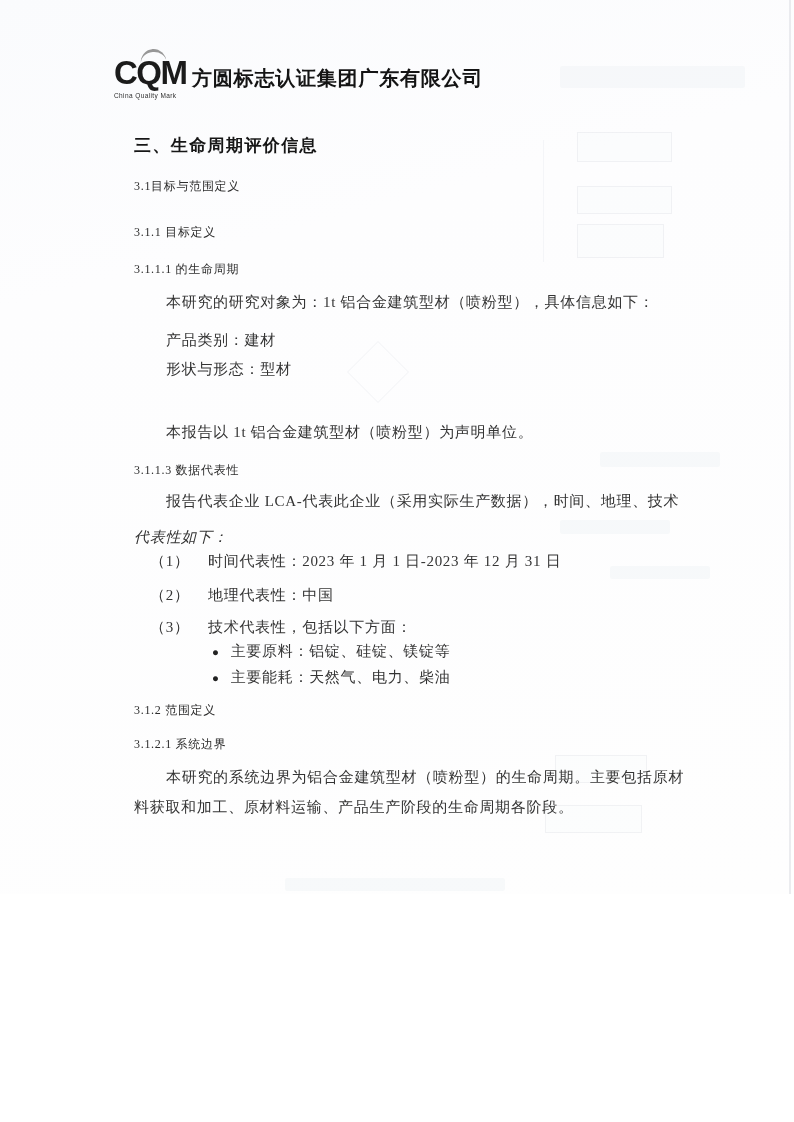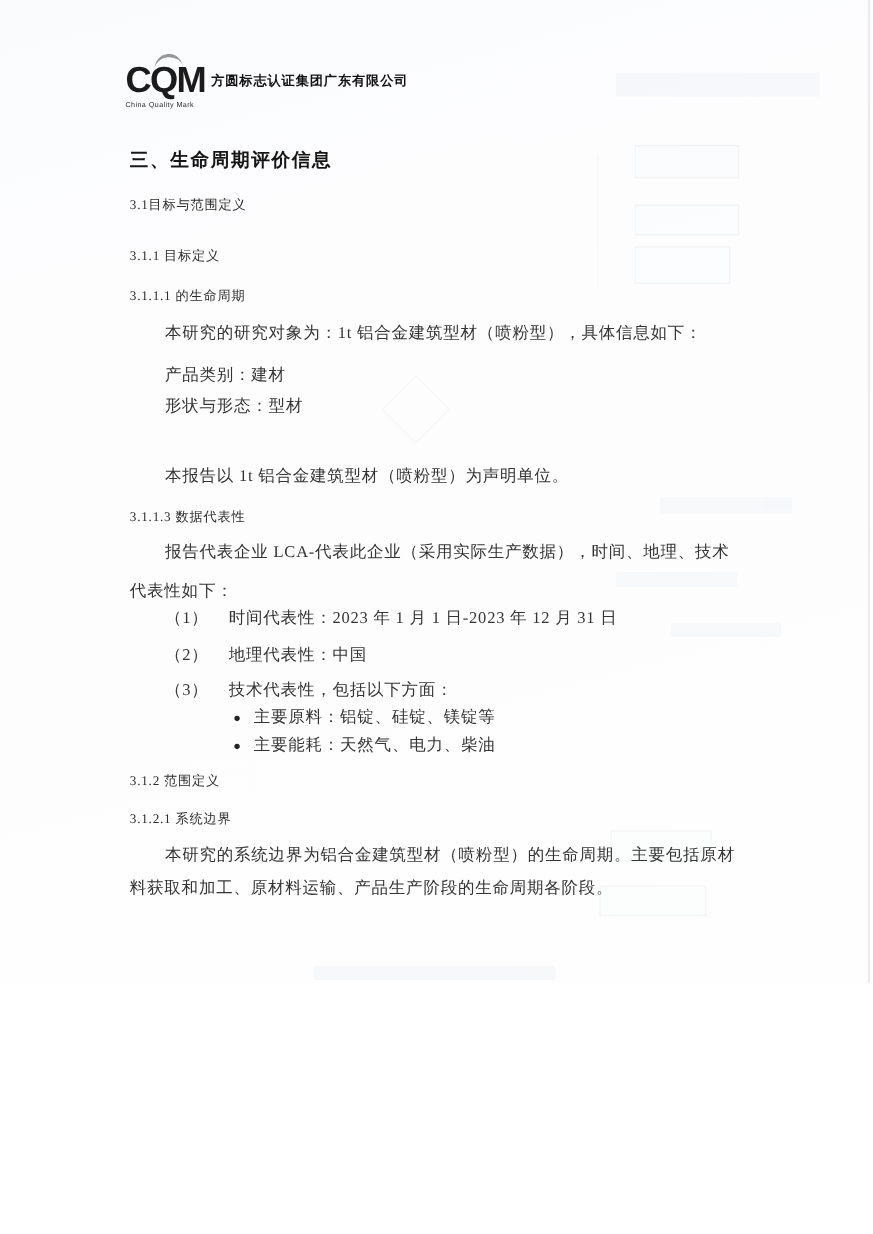--- a/index.html
+++ b/index.html
@@ -18,24 +18,24 @@
   .header { position:absolute; left:114px; top:56px; display:flex; align-items:flex-start; }
   .logo { position:relative; width:78px; }
   .logo-acronym { font-family:"Liberation Sans", sans-serif; font-weight:bold;
     font-size:33px; letter-spacing:-1.5px; color:#1b1b1b; line-height:1; }
   .logo-arc { position:absolute; top:-7px; left:26px; width:26px; height:11px;
     border-top:3.5px solid #979797; border-radius:50% 50% 0 0 / 100% 100% 0 0;
     transform:rotate(-5deg); }
   .logo-tagline { font-family:"Liberation Sans", sans-serif; font-size:6.5px;
     color:#2d2d2d; margin-top:3px; letter-spacing:0.4px; white-space:nowrap; }
   .company-name { font-family:"Liberation Sans", sans-serif; font-weight:bold;
-    font-size:12px; color:#141414; letter-spacing:0.8px; margin-top:9px; white-space:nowrap; }
+    font-size:20px; color:#141414; letter-spacing:0.8px; margin-top:9px; white-space:nowrap; }
 
   
-  .line { position:absolute; white-space:pre; }
+  .line { position:absolute; white-space:pre;margin-left:16px; }
   .h-chapter { left:118px; font-family:"Liberation Sans", sans-serif; font-weight:bold;
     font-size:17px; color:#161616; letter-spacing:1.4px; }
   .h-section { left:118px; font-size:12px; color:#2d2d2d; letter-spacing:0.7px; }
   .body-text { font-size:15px; color:#343434; letter-spacing:0.7px;text-align:center; }
   .ind { left:150px; }
   .flush { left:118px; }
 
   .num-row { position:absolute; left:150px; display:flex; font-size:15px;
     color:#343434; letter-spacing:0.7px; white-space:pre; }
   .num { width:58px; }
@@ -92,21 +92,21 @@
   <div class="line h-section" style="top:261px;">3.1.1.1 的生命周期</div>
 
   <div class="line body-text ind" style="top:293px;">本研究的研究对象为：1t 铝合金建筑型材（喷粉型），具体信息如下：</div>
   <div class="line body-text ind" style="top:331px;">产品类别：建材</div>
   <div class="line body-text ind" style="top:360px;">形状与形态：型材</div>
 
   <div class="line body-text ind" style="top:423px;">本报告以 1t 铝合金建筑型材（喷粉型）为声明单位。</div>
 
   <div class="line h-section" style="top:462px;">3.1.1.3 数据代表性</div>
   <div class="line body-text ind" style="top:492px;">报告代表企业 LCA-代表此企业（采用实际生产数据），时间、地理、技术</div>
-  <div class="line body-text flush" style="top:528px;">代表性如下：</div>
+  <div class="line body-text flush" style="top:528px;font-style:italic;">代表性如下：</div>
 
   <div class="num-row" style="top:552px;">
     <span class="num">（1）</span>
     <span>时间代表性：2023 年 1 月 1 日-2023 年 12 月 31 日</span>
   </div>
   <div class="num-row" style="top:586px;">
     <span class="num">（2）</span>
     <span>地理代表性：中国</span>
   </div>
   <div class="num-row" style="top:618px;">

